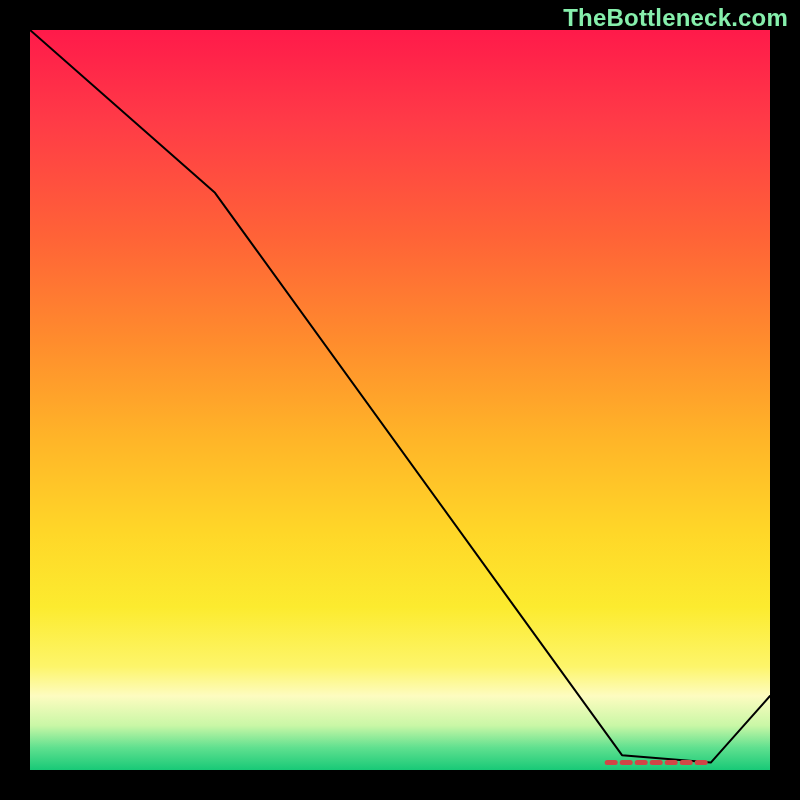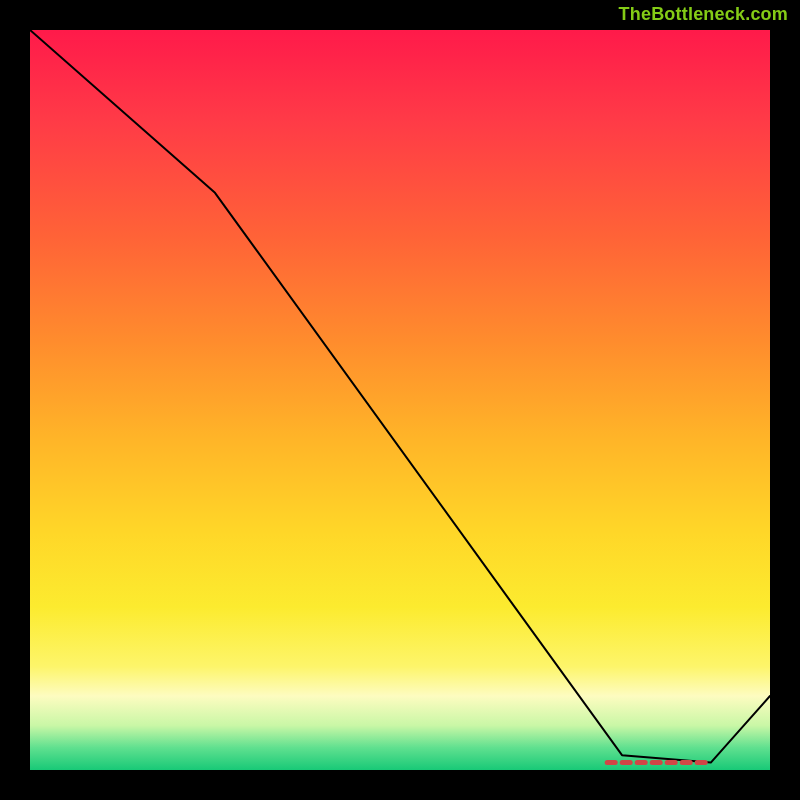--- a/index.html
+++ b/index.html
@@ -13,23 +13,23 @@
   }
   .stage {
     position: relative;
     width: 800px;
     height: 800px;
   }
   .watermark {
     position: absolute;
     top: 4px;
     right: 12px;
-    font-size: 18px;
+    font-size: 24px;
     font-weight: 600;
-    color: #84cc16;
+    color: #86efac;
     letter-spacing: 0.2px;
     user-select: none;
   }
   .plot-area {
     position: absolute;
     left: 30px;
     top: 30px;
     width: 740px;
     height: 740px;
     

